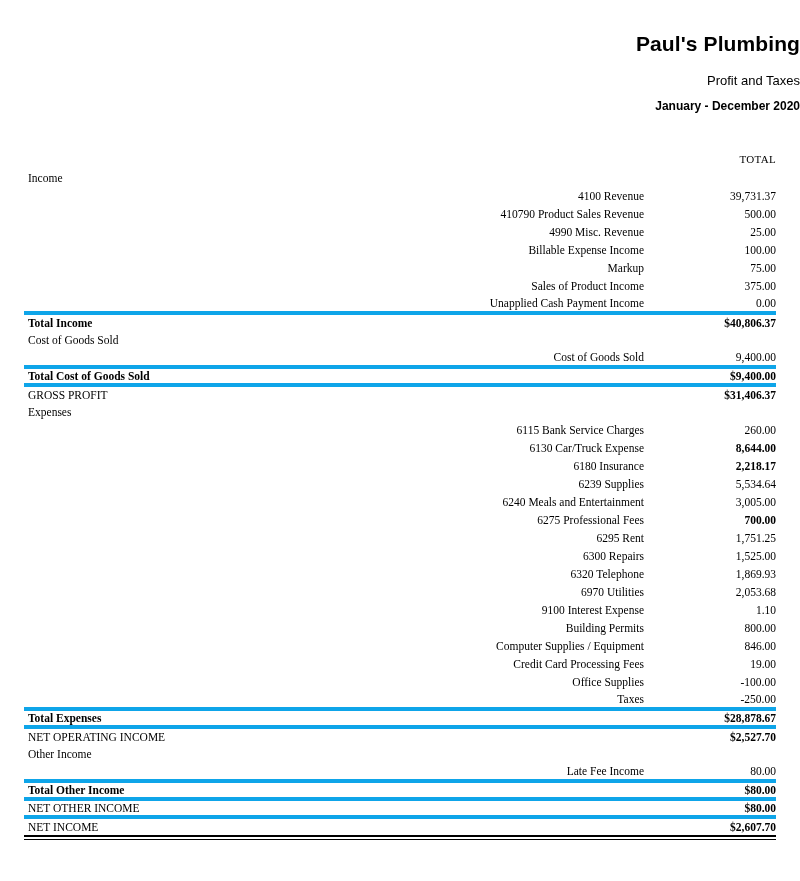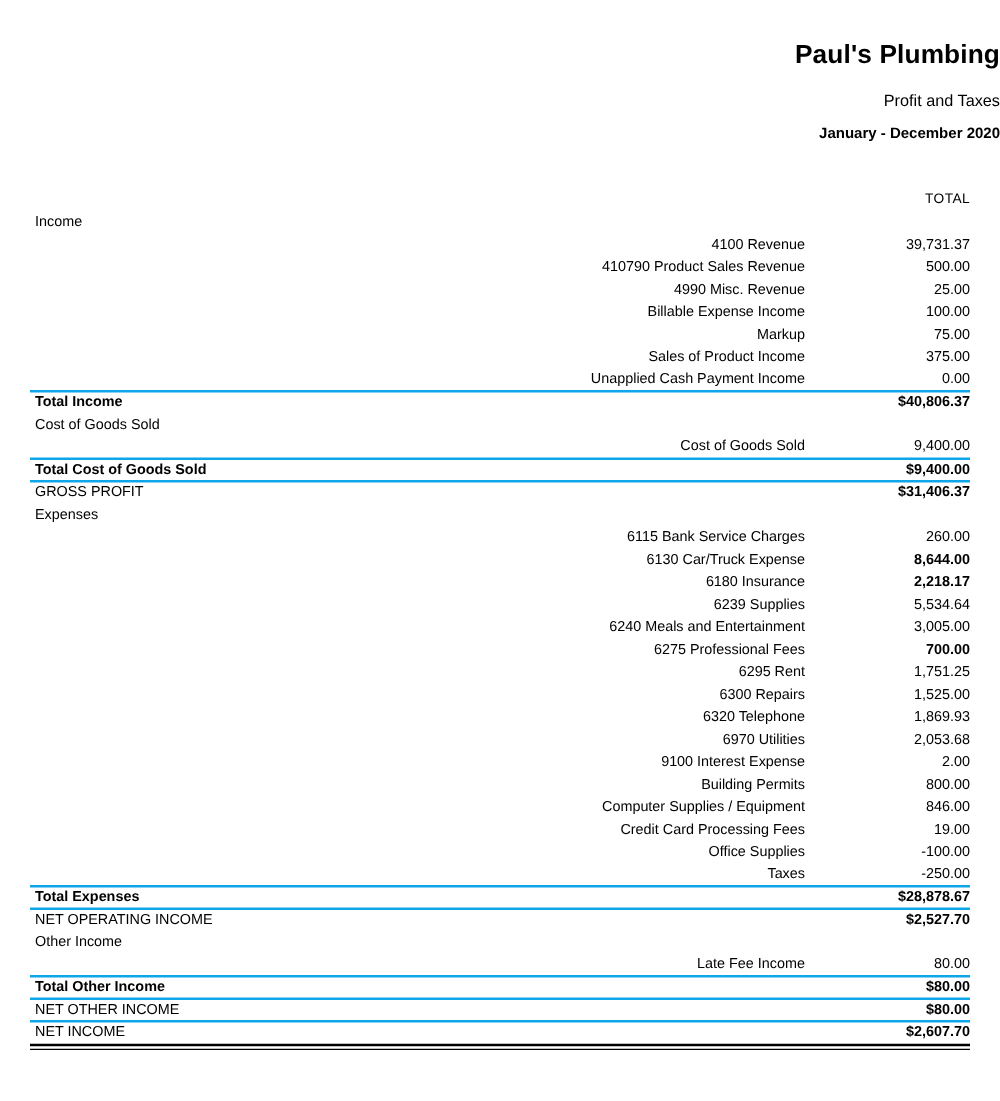--- a/index.html
+++ b/index.html
@@ -57,42 +57,42 @@
   .pl-table col.c-label { width: 620px; }
   .pl-table col.c-value { width: 132px; }
 
   .pl-table td,
   .pl-table th {
     padding: 0;
     vertical-align: middle;
     font-weight: normal;
   }
 
-  .row { height: 18px; }
+  .row { height: 18px; font-family: Liberation Serif, serif; }
 
   .cell-label {
     text-align: left;
     white-space: nowrap;
     padding-left: 4px;
   }
   .cell-value {
     text-align: right;
     white-space: nowrap;
     padding-right: 2px;
   }
 
   
   .lvl0 .cell-label { padding-left: 4px; }
   .lvl1 .cell-label { padding-left: 16px; text-align: right; }
 
   
   .bold .cell-label,
   .bold .cell-value { font-weight: bold; }
   .val-bold .cell-value { font-weight: bold; }
-  .rule-top-thin td  { border-top: 2px solid #0ea5e9; }
+  .rule-top-thin td  { border-top: 4px solid #0ea5e9; }
 
   .header-row { height: 20px; }
   .header-row .cell-value {
     font-size: 11px;
     letter-spacing: 0.3px;
   }
 
   
   .closing-rule {
     width: 752px;
@@ -217,21 +217,21 @@
         <tr class="row lvl1">
           <td class="cell-label">6320 Telephone</td>
           <td class="cell-value">1,869.93</td>
         </tr>
         <tr class="row lvl1">
           <td class="cell-label">6970 Utilities</td>
           <td class="cell-value">2,053.68</td>
         </tr>
         <tr class="row lvl1">
           <td class="cell-label">9100 Interest Expense</td>
-          <td class="cell-value">2.00</td>
+          <td class="cell-value">1.10</td>
         </tr>
         <tr class="row lvl1">
           <td class="cell-label">Building Permits</td>
           <td class="cell-value">800.00</td>
         </tr>
         <tr class="row lvl1">
           <td class="cell-label">Computer Supplies / Equipment</td>
           <td class="cell-value">846.00</td>
         </tr>
         <tr class="row lvl1">

